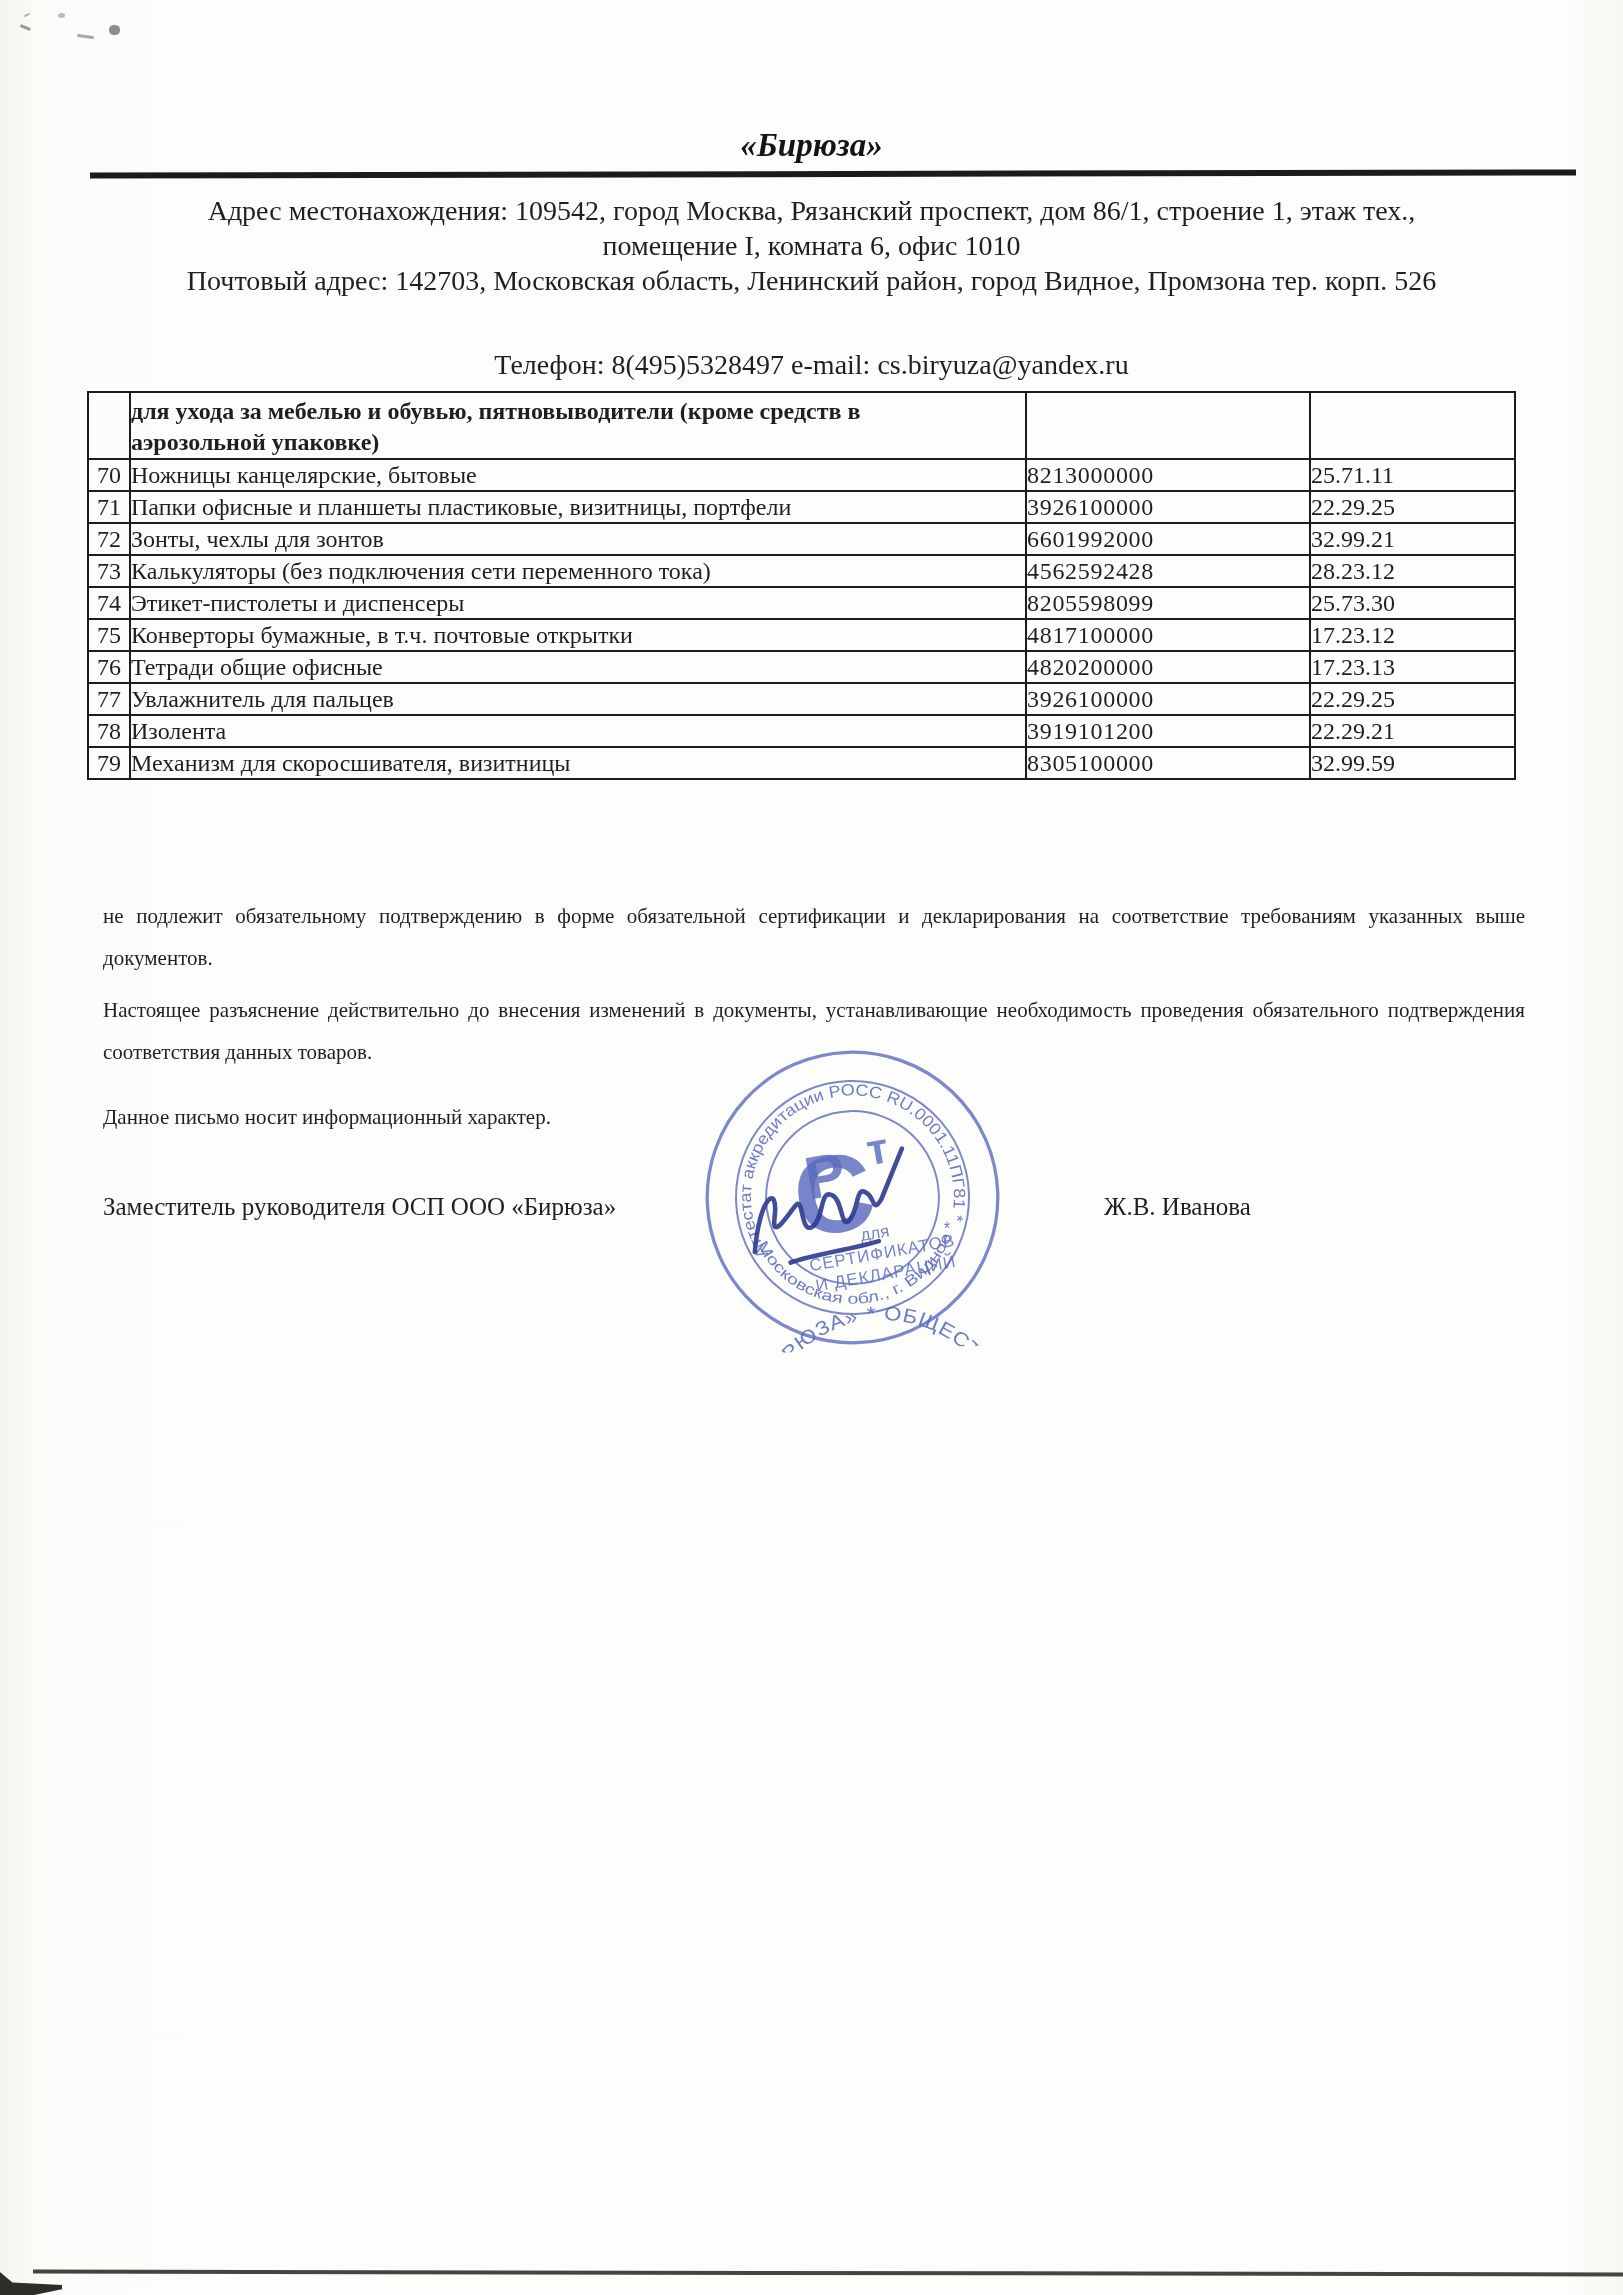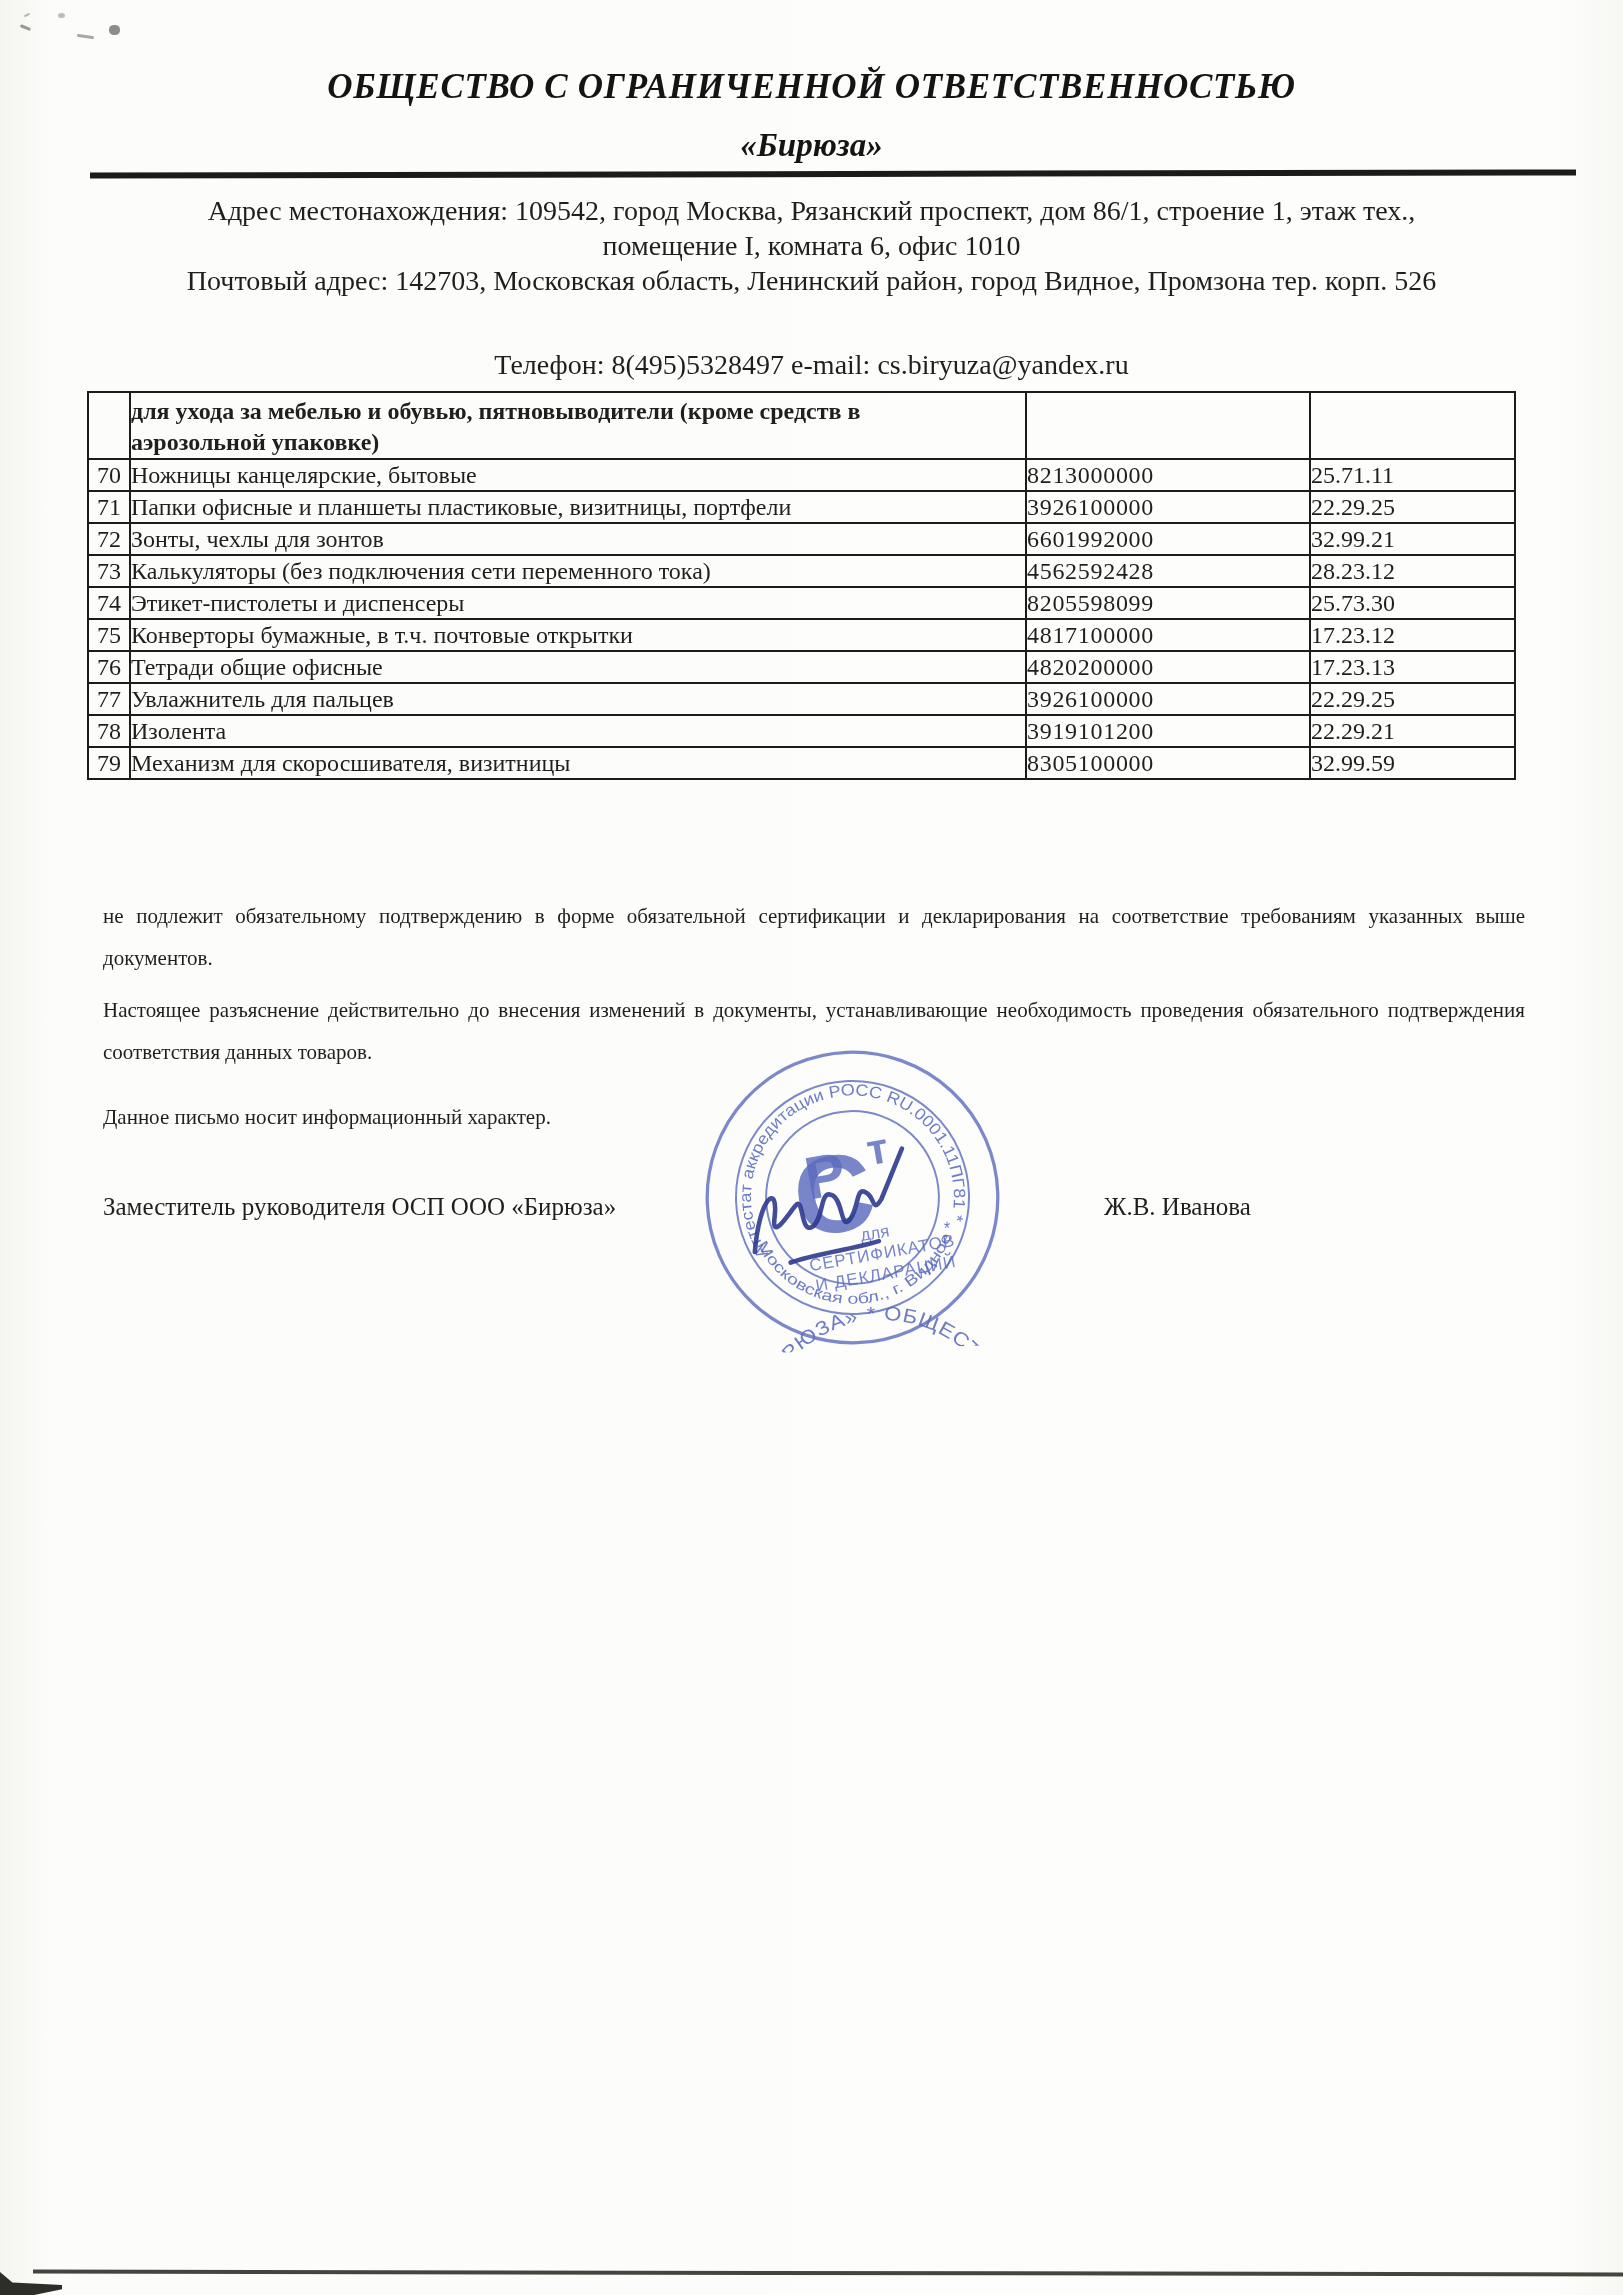--- a/index.html
+++ b/index.html
@@ -58,21 +58,20 @@
 <body>
 
 <div class="page">
 
   <div class="speck s1"></div>
   <div class="speck s2"></div>
   <div class="speck s3"></div>
   <div class="speck s4"></div>
   <div class="speck s5"></div>
 
-  <div class="doc-title">ОБЩЕСТВО С ОГРАНИЧЕННОЙ ОТВЕТСТВЕННОСТЬЮ</div>
   <div class="doc-subtitle">«Бирюза»</div>
   <div class="head-rule"></div>
   <div class="addr l1">Адрес местонахождения: 109542, город Москва, Рязанский проспект, дом 86/1, строение 1, этаж тех.,</div>
   <div class="addr l2">помещение I, комната 6, офис 1010</div>
   <div class="addr l3">Почтовый адрес: 142703, Московская область, Ленинский район, город Видное, Промзона тер. корп. 526</div>
   <div class="addr l5">Телефон: 8(495)5328497 e-mail: cs.biryuza@yandex.ru</div>
 
   <table class="goods">
     <colgroup>
       <col style="width:42px">

